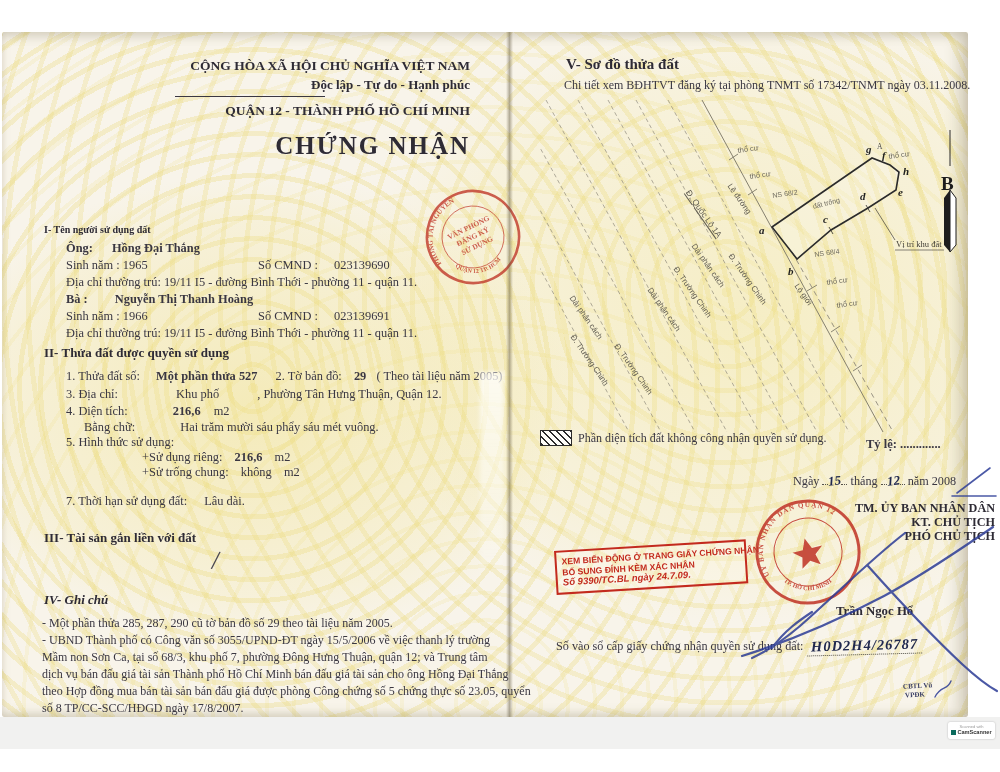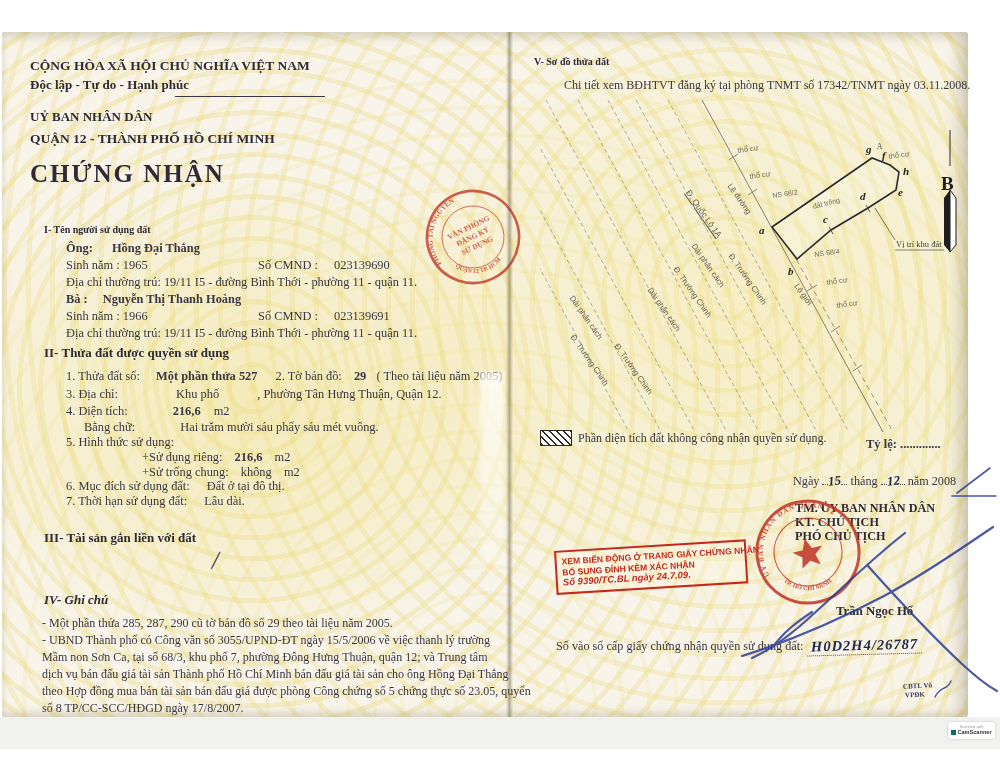--- a/index.html
+++ b/index.html
@@ -9,21 +9,21 @@
   .doc{position:absolute;left:2px;top:32px;width:966px;height:685px;border-radius:2px;
        background-color:#f8f4ea;
        background-image:
         radial-gradient(ellipse 430px 310px at 26% 55%, rgba(240,224,130,.48), rgba(240,224,130,.16) 60%, transparent 76%),
         radial-gradient(ellipse 520px 400px at 77% 42%, rgba(242,228,140,.40), rgba(242,228,140,.14) 60%, transparent 76%),
         repeating-radial-gradient(circle at 26% 52%, rgba(234,216,118,.30) 0 5px, rgba(255,255,255,0) 5px 21px),
         repeating-radial-gradient(circle at 75% 38%, rgba(234,216,118,.27) 0 5px, rgba(255,255,255,0) 5px 24px),
         repeating-radial-gradient(circle at 50% 98%, rgba(238,222,130,.18) 0 4px, rgba(255,255,255,0) 4px 27px);
        box-shadow: inset -10px 0 14px rgba(140,128,100,.30), inset 0 5px 8px rgba(170,160,135,.22), inset 0 -4px 6px rgba(170,160,135,.18);}
   .abs{position:absolute;white-space:nowrap;}
-  .c{text-align:left;}
+  .c{text-align:right;}
   .b{font-weight:bold;}
   .hdr{color:#2e2b35;font-weight:bold;}
   .row{position:absolute;white-space:nowrap;font-size:12.4px;}
   .ghichu{font-size:12px;line-height:17px;white-space:nowrap;}
   .rlabel{position:absolute;font-size:8px;color:#5f5b50;transform-origin:left top;white-space:nowrap;
           font-family:"Liberation Sans",sans-serif;}
   .tho{position:absolute;font-size:7.5px;color:#6e6a5e;transform-origin:left top;white-space:nowrap;
        font-family:"Liberation Sans",sans-serif;}
   .hand{font-style:italic;font-weight:bold;color:#20284e;display:inline-block;}
   .dotlead{display:inline-block;border-bottom:1.4px dotted #55524a;height:10px;}
@@ -49,39 +49,38 @@
 
 <div class="page">
   <div class="scanbed"></div>
 
   <div class="doc">
 
     <div class="abs c" style="left:28px;top:26px;width:440px;">
       <div class="hdr" style="font-size:13.5px;">CỘNG HÒA XÃ HỘI CHỦ NGHĨA VIỆT NAM</div>
       <div class="hdr" style="font-size:13px;margin-top:3px;">Độc lập - Tự do - Hạnh phúc</div>
       <div style="width:150px;margin:3px auto 0;border-top:1.6px solid #3a3742;"></div>
-      <div class="hdr" style="font-size:13px;margin-top:12px;">UỶ BAN NHÂN DÂN</div>
       <div class="hdr" style="font-size:13.5px;margin-top:6px;">QUẬN 12 - THÀNH PHỐ HỒ CHÍ MINH</div>
       <div class="hdr" style="font-size:25px;letter-spacing:2px;margin-top:13px;">CHỨNG NHẬN</div>
     </div>
 
     <div class="abs hdr" style="left:42px;top:192px;font-size:10px;">I- Tên người sử dụng đất</div>
     <div class="row" style="left:64px;top:209px;">
       <span class="b">Ông:</span>
       <span class="b" style="margin-left:16px;">Hồng Đại Thắng</span>
     </div>
     <div class="row" style="left:64px;top:226px;width:420px;">
       <span>Sinh năm : 1965</span>
       <span class="abs" style="left:192px;">Số CMND :</span>
       <span class="abs" style="left:268px;">023139690</span>
     </div>
     <div class="row" style="left:64px;top:243px;">Địa chỉ thường trú: 19/11 I5 - đường Bình Thới - phường 11 - quận 11.</div>
     <div class="row" style="left:64px;top:260px;">
       <span class="b">Bà :</span>
-      <span class="b" style="margin-left:12px;">Nguyễn Thị Thanh Hoàng</span>
+      <span class="b" style="margin-left:24px;">Nguyễn Thị Thanh Hoàng</span>
     </div>
     <div class="row" style="left:64px;top:277px;width:420px;">
       <span>Sinh năm : 1966</span>
       <span class="abs" style="left:192px;">Số CMND :</span>
       <span class="abs" style="left:268px;">023139691</span>
     </div>
     <div class="row" style="left:64px;top:294px;">Địa chỉ thường trú: 19/11 I5 - đường Bình Thới - phường 11 - quận 11.</div>
 
     <div class="abs hdr" style="left:42px;top:313px;font-size:13px;">II- Thửa đất được quyền sử dụng</div>
     <div class="row" style="left:64px;top:337px;">
@@ -108,44 +107,40 @@
     <div class="row" style="left:64px;top:403px;">5. Hình thức sử dụng:</div>
     <div class="row" style="left:140px;top:418px;">
       <span>+Sử dụng riêng:</span>
       <span class="b" style="margin-left:9px;">216,6</span>
       <span style="margin-left:9px;">m2</span>
     </div>
     <div class="row" style="left:140px;top:433px;">
       <span>+Sử trống chung:</span>
       <span style="margin-left:9px;">không</span>
       <span style="margin-left:9px;">m2</span>
-    </div>
-    <div class="row" style="left:64px;top:447px;">
-      <span>6. Mục đích sử dụng đất:</span>
-      <span style="margin-left:14px;">Đất ở tại đô thị.</span>
     </div>
     <div class="row" style="left:64px;top:462px;">
       <span>7. Thời hạn sử dụng đất:</span>
       <span style="margin-left:14px;">Lâu dài.</span>
     </div>
 
     <div class="abs hdr" style="left:42px;top:498px;font-size:13px;">III- Tài sản gắn liền với đất</div>
     <div class="abs" style="left:210px;top:513px;font-size:27px;color:#4a4750;transform:rotate(8deg);">/</div>
 
     <div class="abs hdr" style="left:42px;top:560px;font-size:13px;font-style:italic;">IV- Ghi chú</div>
     <div class="abs ghichu" style="left:40px;top:583px;">
       <div>-  Một phần thửa 285, 287, 290 cũ tờ bản đồ số 29 theo tài liệu năm 2005.</div>
       <div>- UBND Thành phố có Công văn số 3055/UPND-ĐT ngày 15/5/2006 về việc thanh lý trường</div>
       <div>Mầm non Sơn Ca, tại số 68/3, khu phố 7, phường Đông Hưng Thuận, quận 12; và Trung tâm</div>
       <div>dịch vụ bán đấu giá tài sản Thành phố Hồ Chí Minh bán đấu giá tài sản cho ông Hồng Đại Thắng</div>
       <div>theo Hợp đồng mua bán tài sản bán đấu giá được phòng Công chứng số 5 chứng thực số 23.05, quyển</div>
       <div>số 8 TP/CC-SCC/HĐGD ngày 17/8/2007.</div>
     </div>
 
-    <div class="abs hdr" style="left:532px;top:24px;font-size:10px;">V- Sơ đồ thửa đất</div>
+    <div class="abs hdr" style="left:564px;top:24px;font-size:15px;">V- Sơ đồ thửa đất</div>
     <div class="abs" style="left:562px;top:46px;font-size:12px;">Chi tiết xem BĐHTVT đăng ký tại phòng TNMT số 17342/TNMT ngày 03.11.2008.</div>
 
     <svg class="abs" style="left:538px;top:68px;" width="445" height="332" viewBox="0 0 445 332">
       <g stroke="#8d887a" stroke-width="0.8" stroke-dasharray="4 3" opacity="0.85">
         <line x1="128" y1="0" x2="309" y2="332"></line>
         <line x1="96" y1="0" x2="277" y2="332"></line>
         <line x1="68" y1="0" x2="249" y2="332"></line>
         <line x1="38" y1="0" x2="219" y2="332"></line>
         <line x1="6" y1="0" x2="187" y2="332"></line>
         <line x1="-26" y1="0" x2="155" y2="332"></line>

